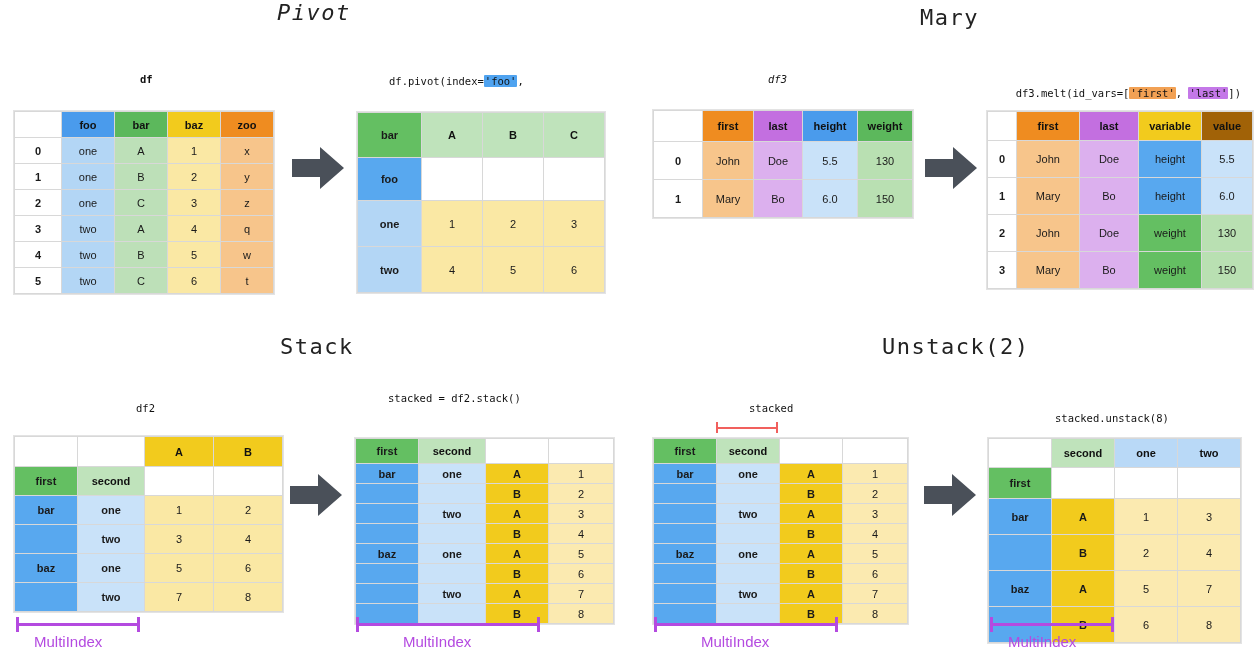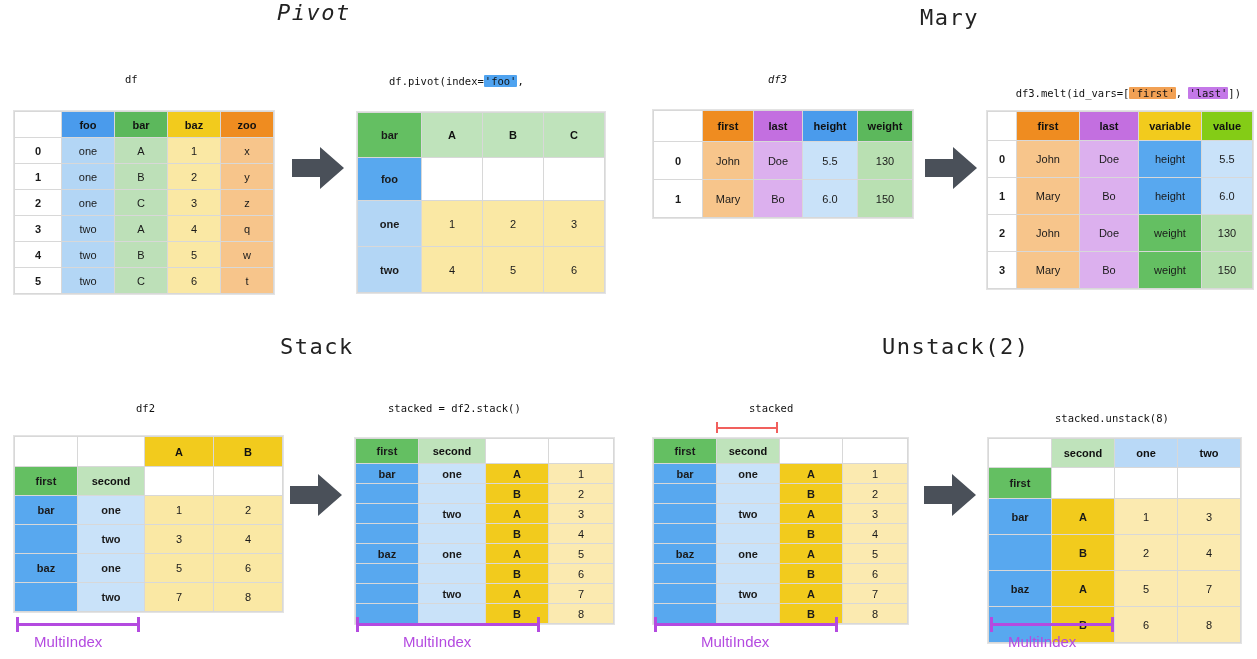--- a/index.html
+++ b/index.html
@@ -59,21 +59,21 @@
   .b{font-weight:bold;}
   .blank{background:#ffffff;}
 
   
   .h-blue   {background:#4a9bec;color:#111;font-weight:bold;}
   .h-green  {background:#5cb85c;color:#111;font-weight:bold;}
   .h-yellow {background:#f2cb1d;color:#111;font-weight:bold;}
   .h-orange {background:#ef8c20;color:#111;font-weight:bold;}
   .h-purple {background:#c36fe0;color:#111;font-weight:bold;}
   .h-vlgreen{background:#bfe3bb;color:#111;font-weight:bold;}
-  .h-lyellow{background:#84cc16;color:#111;font-weight:bold;margin-top:11px;}
+  .h-lyellow{background:#a16207;color:#111;font-weight:bold;margin-top:11px;}
   .h-lblue  {background:#b9d9f7;color:#111;font-weight:bold;}
 
   .c-lblue  {background:#b3d6f5;}
   .c-lblue2 {background:#c9e2f9;}
   .c-lgreen {background:#bde0b8;}
   .c-lgreen2{background:#b9e0b2;}
   .c-lyellow{background:#fae8a4;}
   .c-lorange{background:#f7c58b;}
   .c-lpurple{background:#dcb0ee;}
   .c-greenv {background:#64bf62;}
@@ -94,21 +94,21 @@
     font-size:15px;color:#b44ae0;white-space:nowrap;
   }
   .rb-bar{position:absolute;height:2px;background:#f1605d;top:5px;}
   .rb-cap{position:absolute;width:2px;height:11px;background:#f1605d;top:0px;}
 </style>
 </head>
 <body>
 
 <div class="sec-title" style="left:277px;top:0;font-style:italic;">Pivot</div>
 
-<div class="cap" style="left:125px;top:73px;">df</div>
+<div class="cap" style="left:140px;top:73px;font-weight:bold;">df</div>
 
 <div class="cap" style="left:389px;top:50px;">
   <div><span>df.pivot(index=</span><span class="hl hl-blue">'foo'</span><span>,</span></div>
   <div style="padding-left:54px;"><span>columns=</span><span class="hl hl-green">'bar'</span><span>,</span></div>
   <div style="padding-left:54px;"><span>values=</span><span class="hl hl-yellow">'baz'</span><span>)</span></div>
 </div>
 
 <table class="grid" style="left:14px;top:111px;">
   <tbody>
       <tr>
@@ -274,21 +274,21 @@
     <td class="c-lpurple">Bo</td>
     <td class="c-greenv">weight</td>
     <td class="c-lgreen2">150</td>
   </tr>
 </tbody>
   </table>
 
 <div class="sec-title" style="left:280px;top:334px;">Stack</div>
 
 <div class="cap" style="left:136px;top:402px;">df2</div>
-<div class="cap" style="left:388px;top:402px;">stacked = df2.stack()</div>
+<div class="cap" style="left:388px;top:392px;">stacked = df2.stack()</div>
 
 <table class="grid" style="left:14px;top:436px;">
   <tbody>
       <tr>
     <td class="blank" style="width:62px;height:29px;"></td>
     <td class="blank" style="width:66px;"></td>
     <td class="h-yellow" style="width:68px;">A</td>
     <td class="h-yellow" style="width:68px;">B</td>
   </tr>
   <tr>

